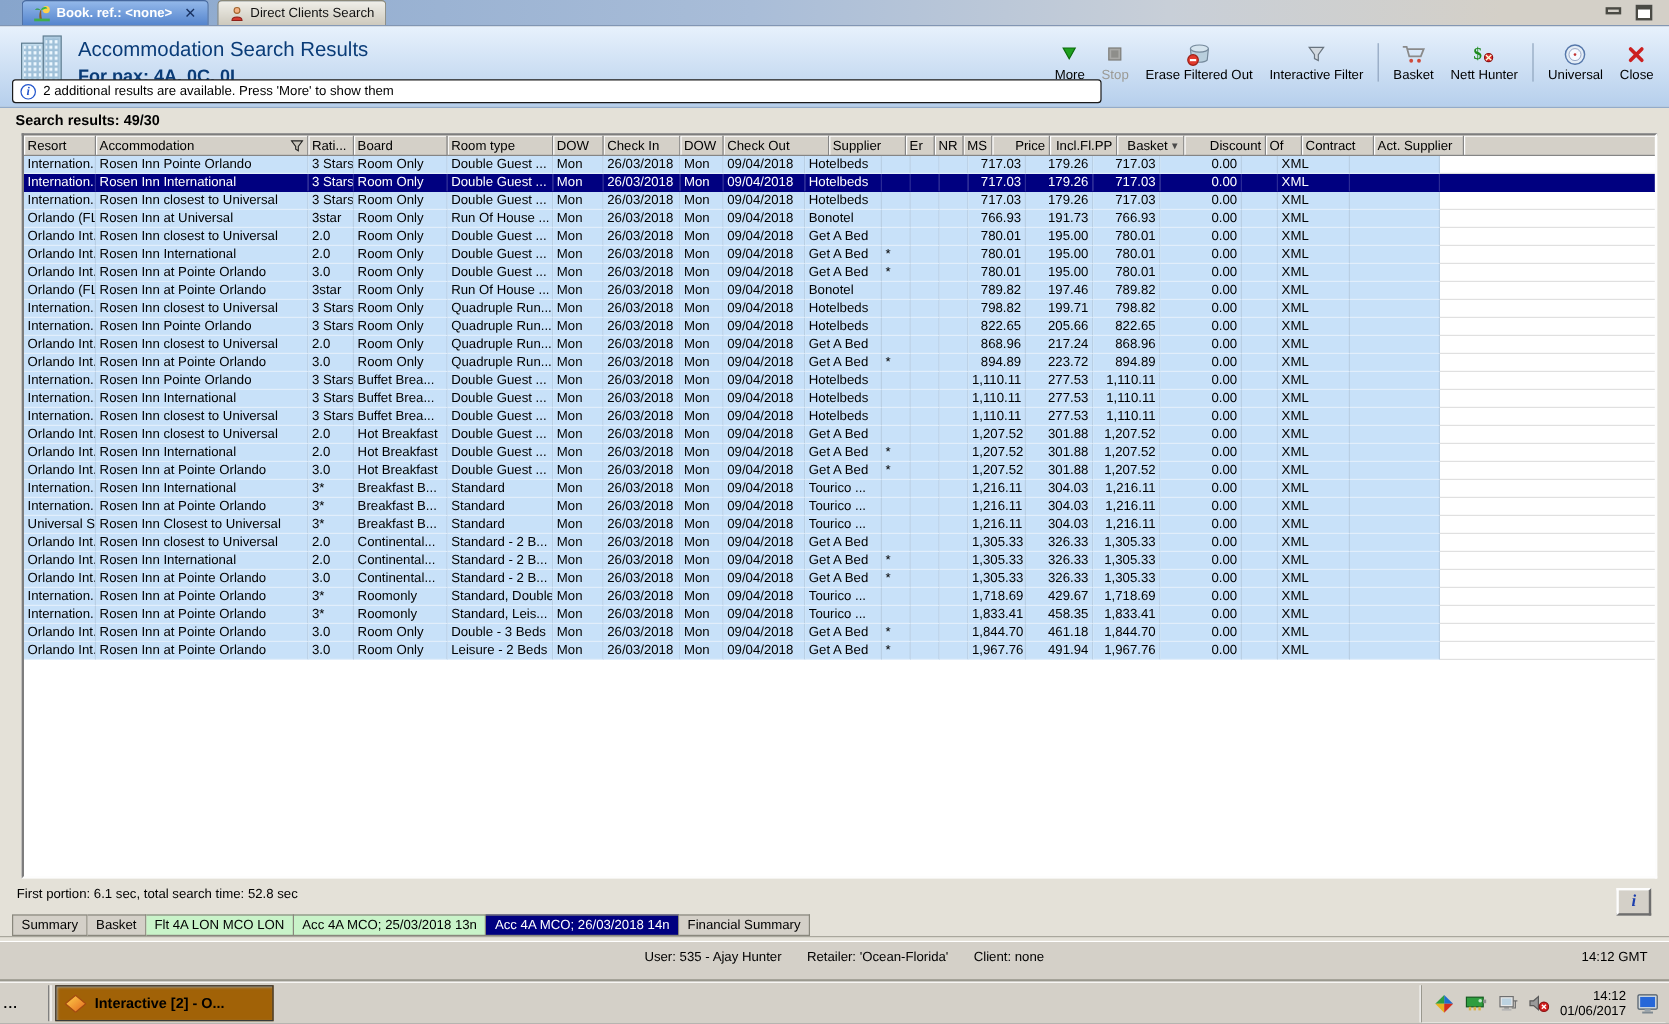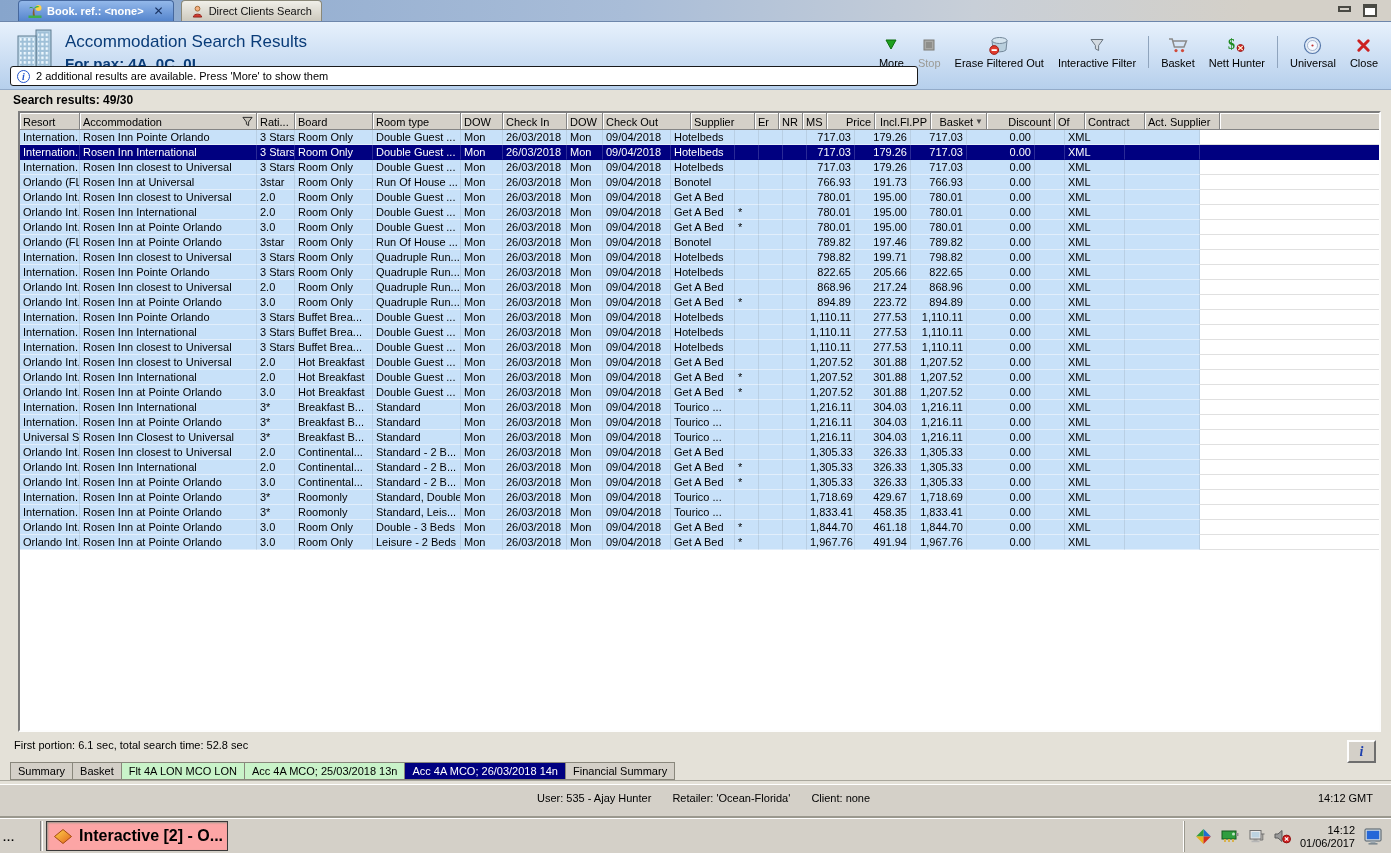--- a/index.html
+++ b/index.html
@@ -97,23 +97,23 @@
   .sb-text span { margin-right:18px; }
   .sb-time { position:absolute; right:18px; top:7px; }
   
   .taskbar {
     position:absolute; left:0; right:0; top:818px; height:35px; background:#d4d0c8;
     border-top:1px solid #fff; box-shadow:0 -2px 0 #9a988e;
   }
   .tb-overflow { position:absolute; left:3px; top:12px; font-weight:bold; letter-spacing:1px; }
   .tb-divider { position:absolute; left:40px; top:2px; bottom:2px; width:3px; border-left:1px solid #808080; border-right:1px solid #fff; }
   .task-btn {
-    position:absolute; left:46px; top:2px; width:182px; height:30px; background:#fca5a5;
+    position:absolute; left:46px; top:2px; width:182px; height:30px; background:#a16207;
     border:1px solid #3a3a3a; box-shadow:inset 1px 1px 2px #9a988e;
-    display:flex; align-items:center; gap:7px; padding:0 7px; font-weight:bold; font-size:16px; white-space:nowrap; overflow:hidden;
+    display:flex; align-items:center; gap:7px; padding:0 7px; font-weight:bold; font-size:12px; white-space:nowrap; overflow:hidden;
   }
   .tray { position:absolute; right:2px; top:2px; height:31px; display:flex; align-items:center; gap:9px; padding:0 6px 0 10px; border-left:1px solid #9a988e; box-shadow:-1px 0 0 #fff; }
   .tray-clock { text-align:right; line-height:13px; font-size:11px; }
   .icon { display:inline-flex; align-items:center; justify-content:center; }
 </style>
 </head>
 <body>
 
 <div class="screen">
 

